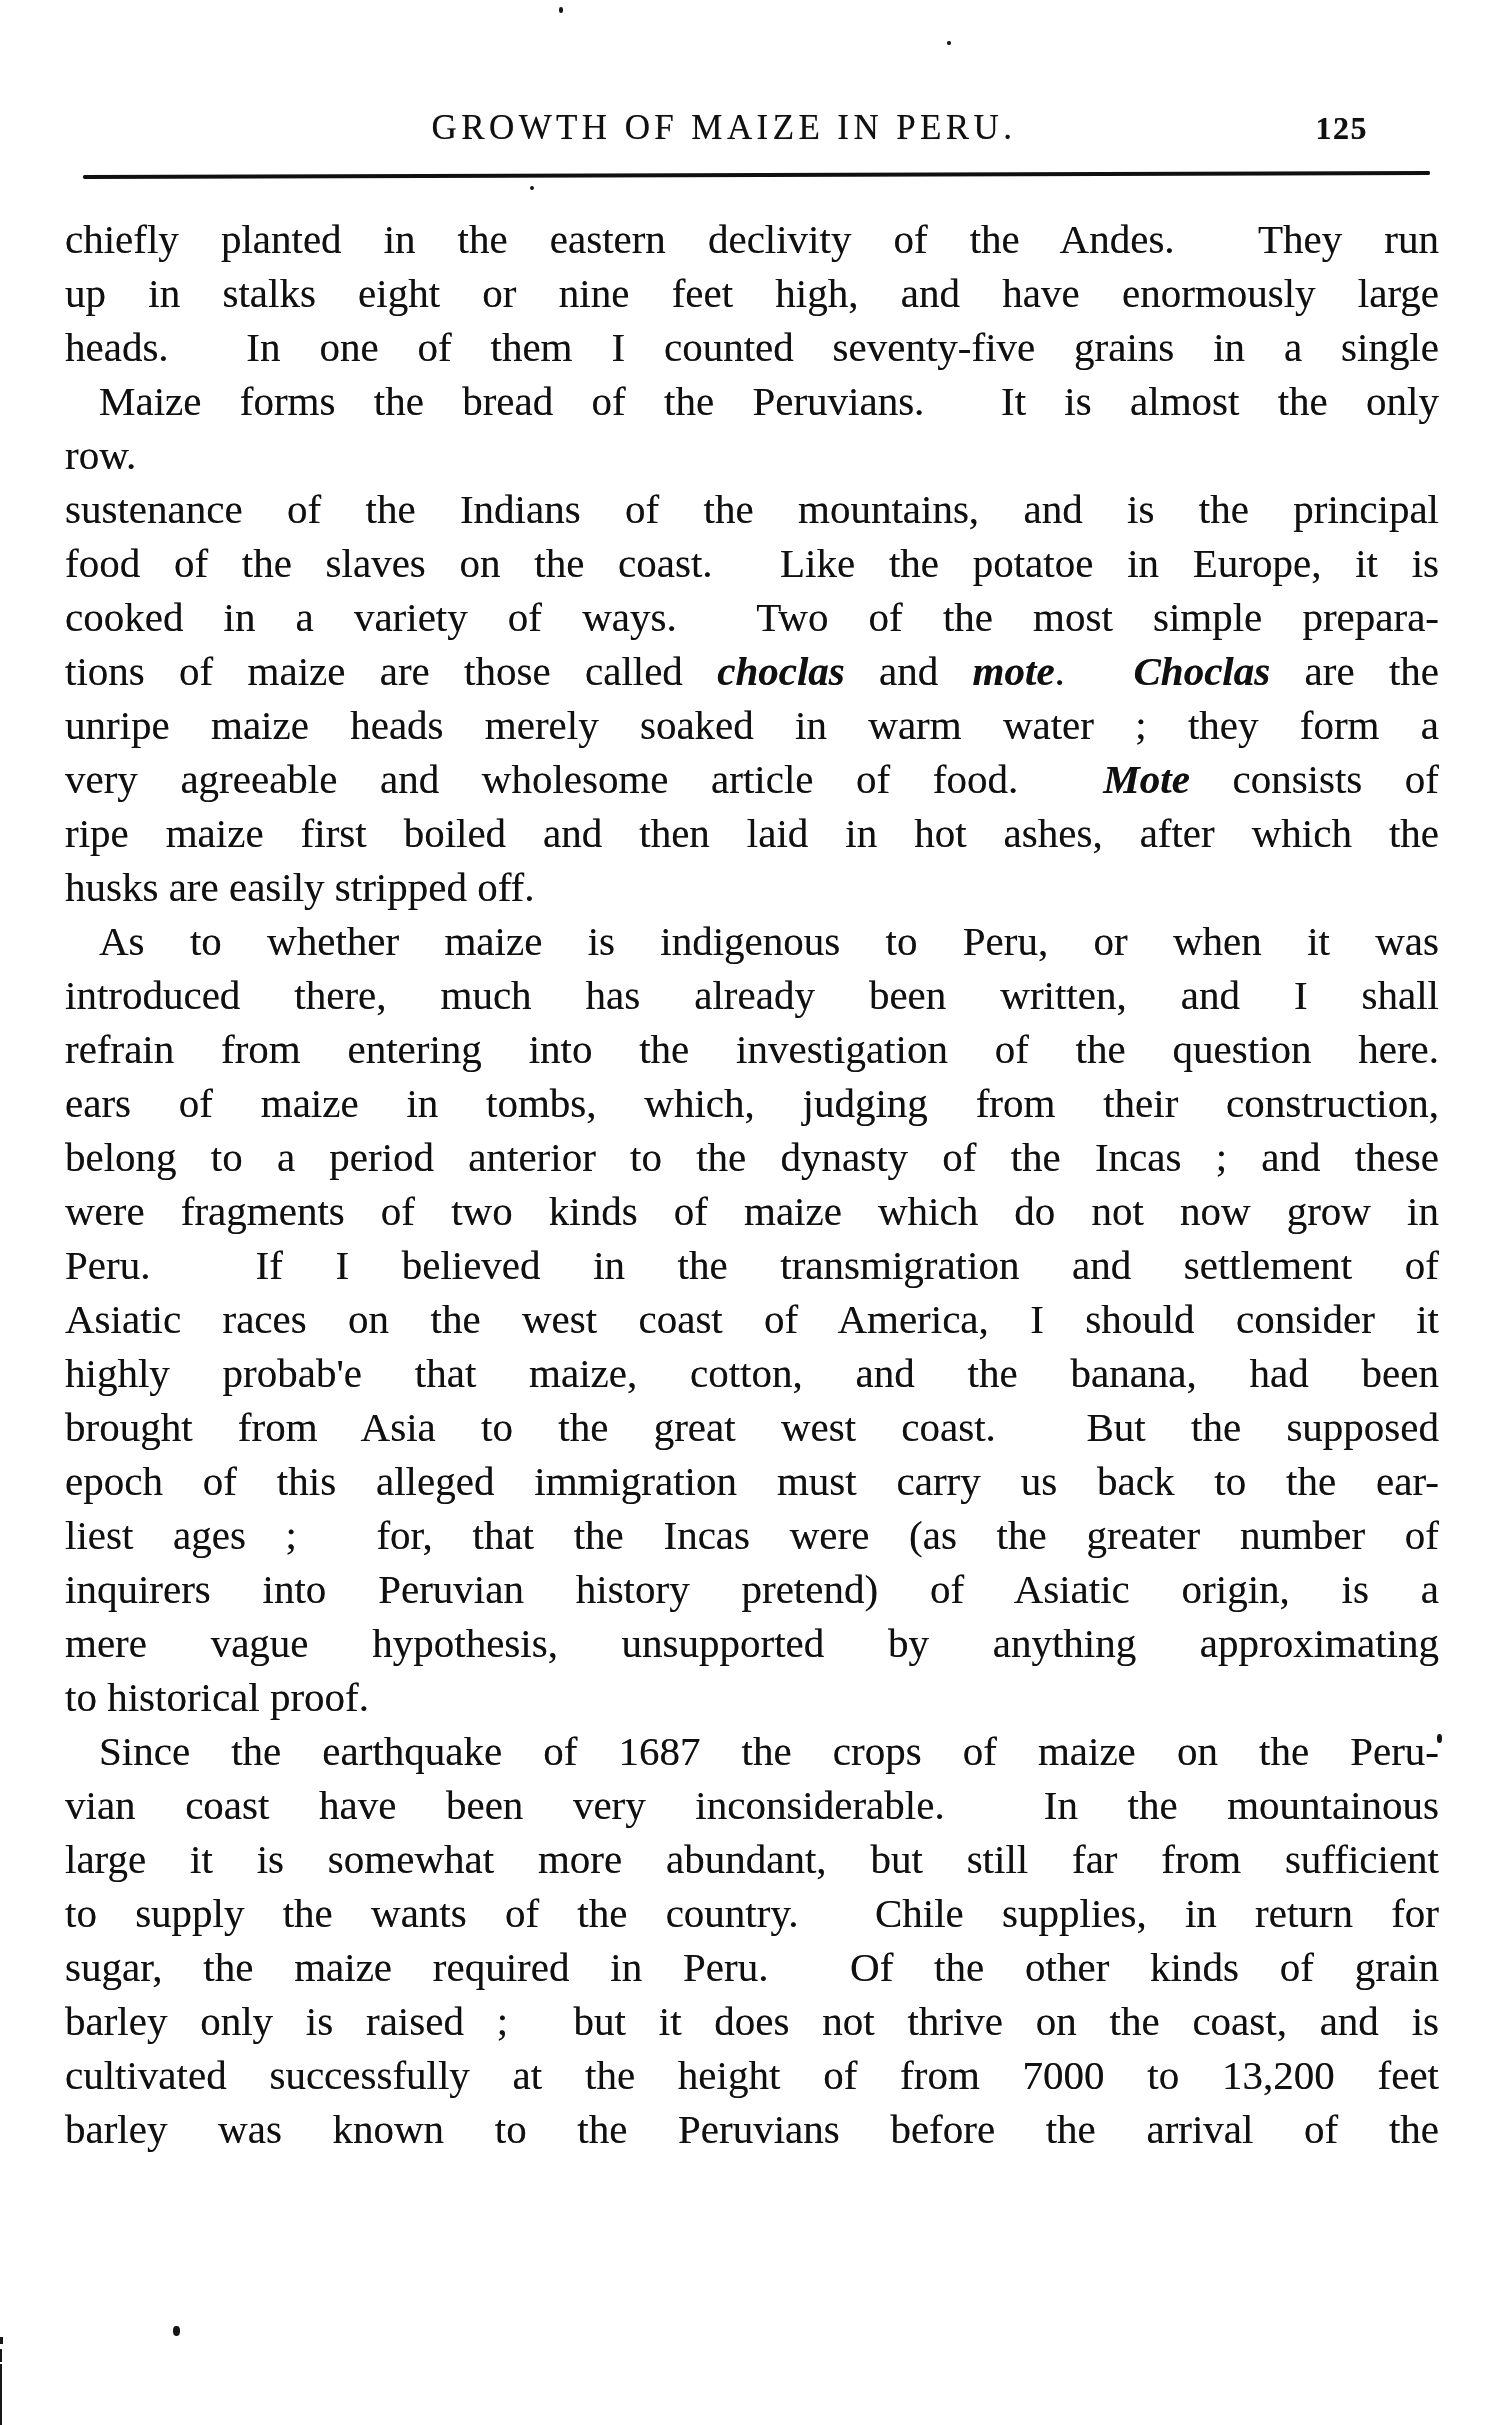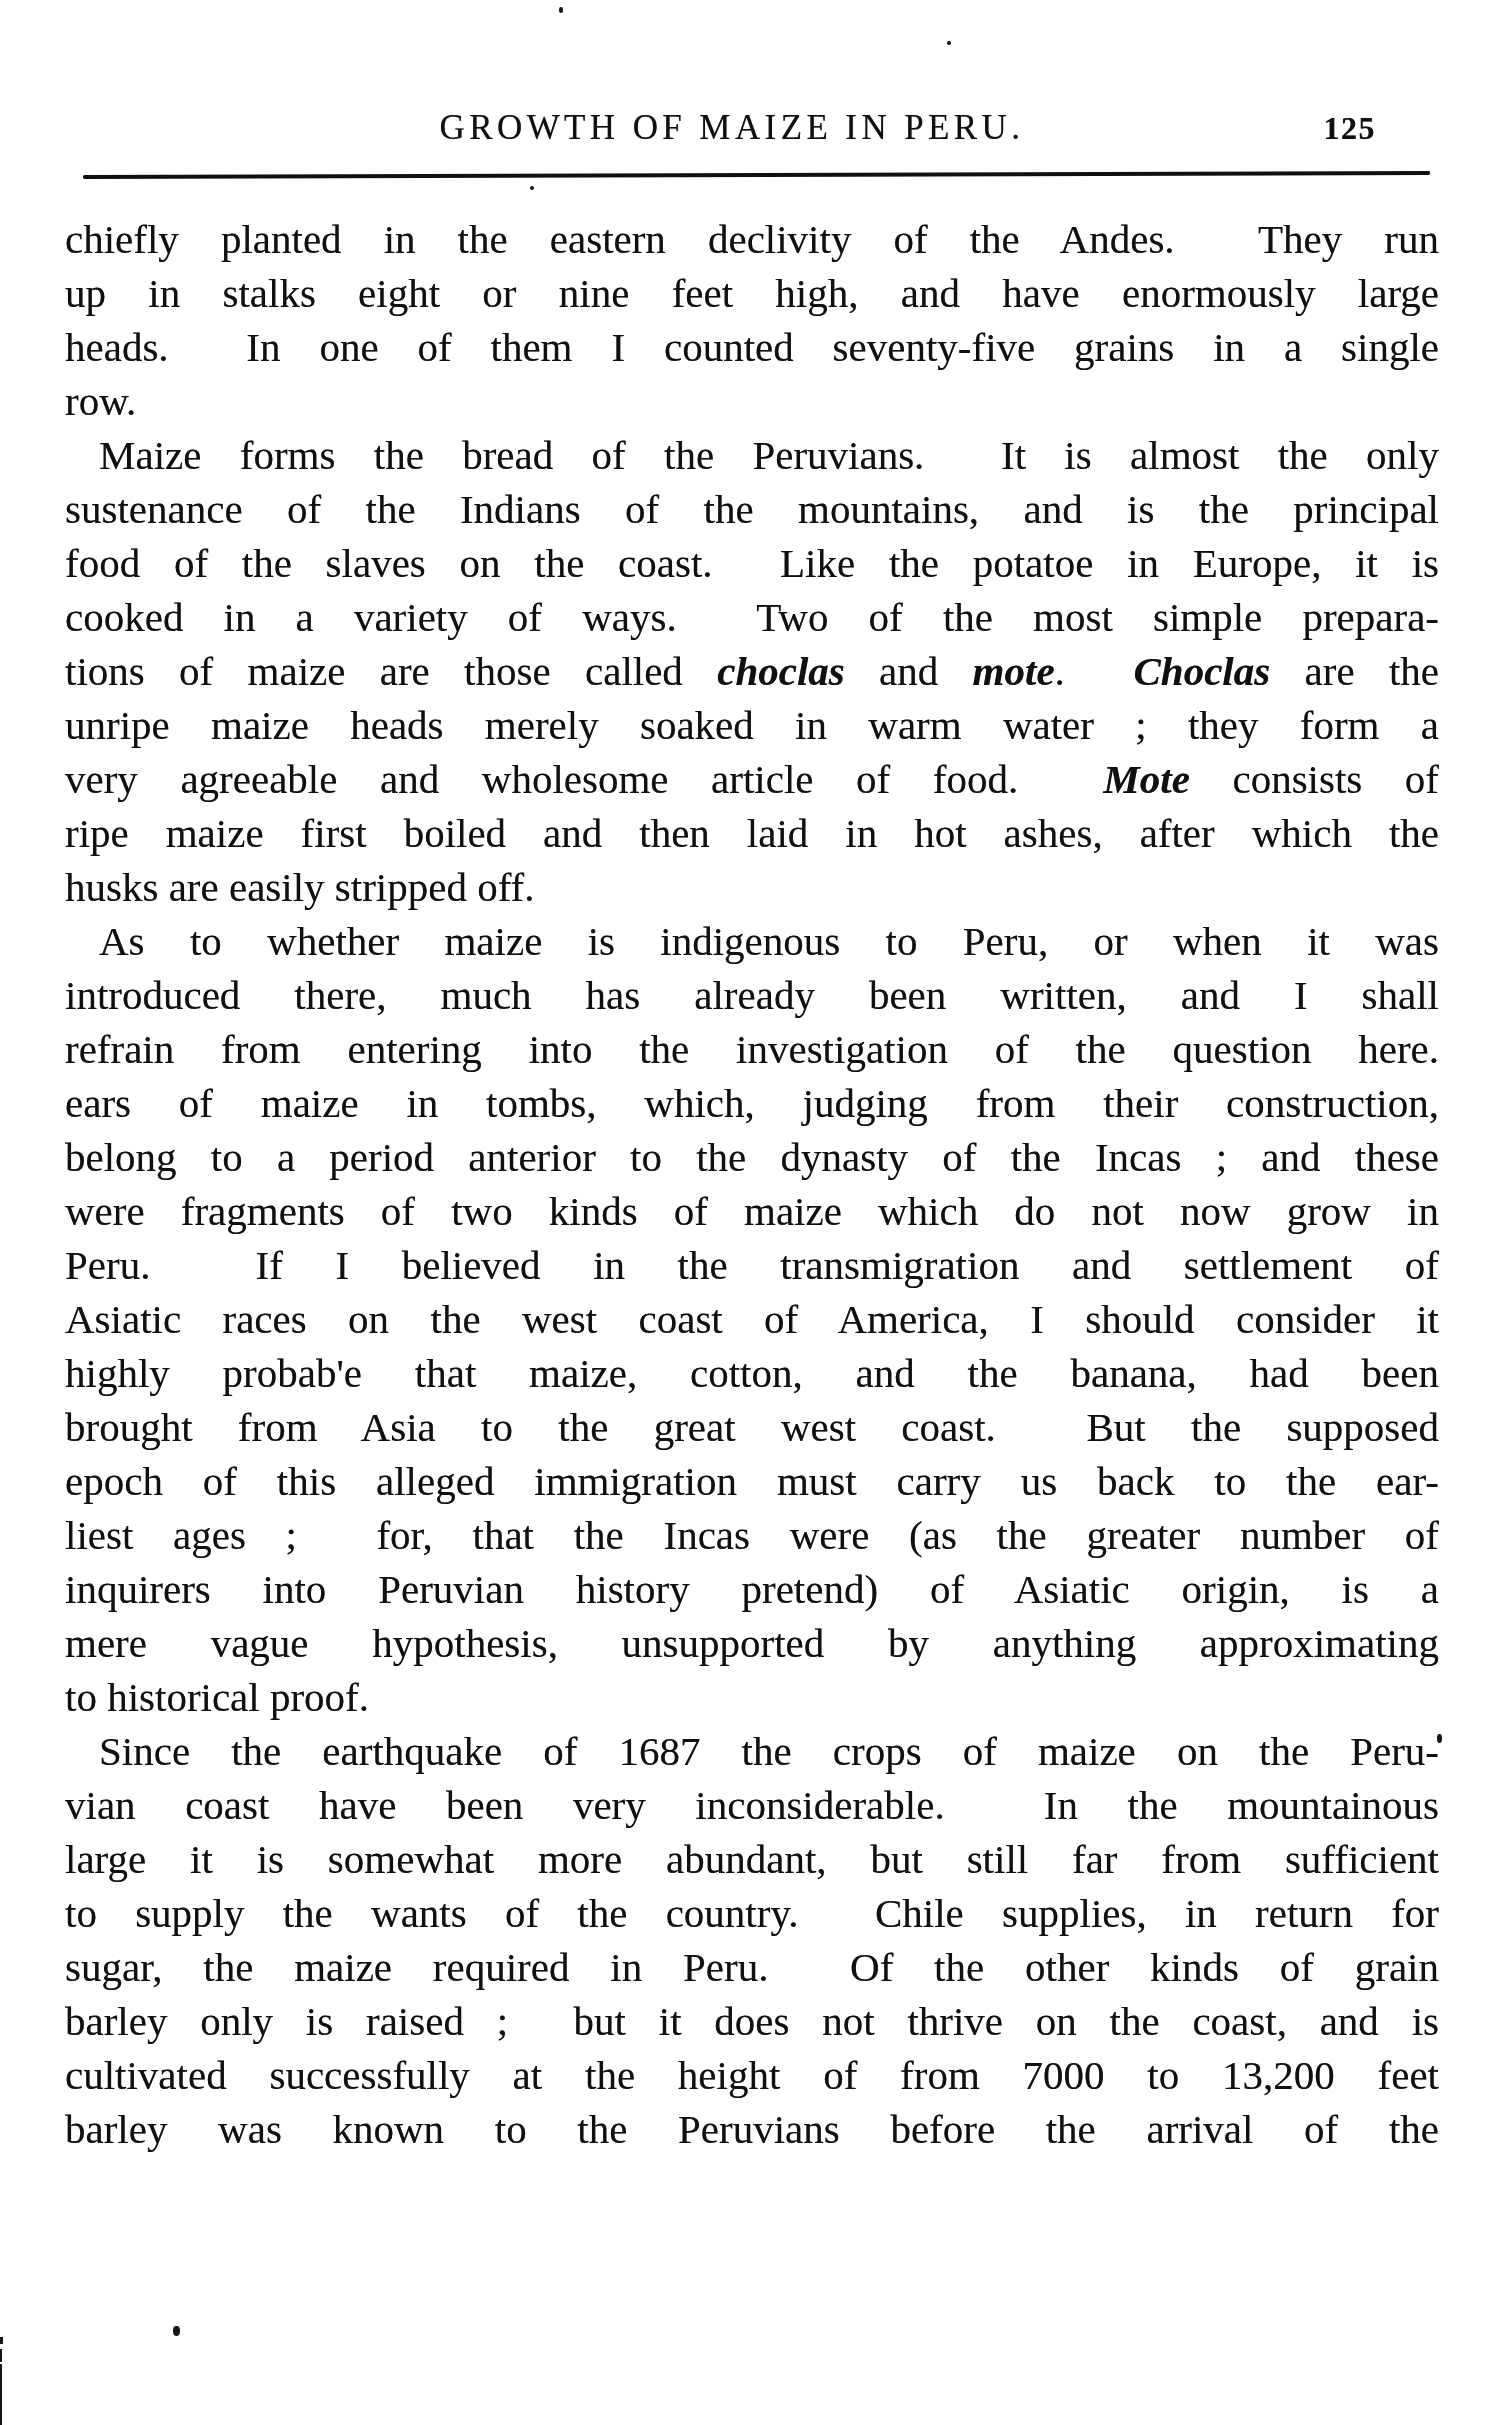--- a/index.html
+++ b/index.html
@@ -2,21 +2,21 @@
 <html style="--ink: #101010; --paper: #ffffff;font-size:11.8px"><head>
 <meta charset="utf-8">
 <style>
   :root { --ink:#101010; --paper:#ffffff; }
   * { margin:0; padding:0; box-sizing:border-box; }
   html,body { width:1505px; height:2426px; background:var(--paper); overflow:hidden; }
   .page {
     position:relative; width:1505px; height:2426px; background:var(--paper);
     font-family:"Liberation Serif","DejaVu Serif",serif; color:var(--ink);
   }
-  .running-head { position:absolute; left:73px; top:108px; width:1374px; height:47px; }
+  .running-head { position:absolute; left:65px; top:108px; width:1374px; height:47px; }
   .head-title {
     text-align:center; font-size:35px; letter-spacing:4.4px; color:var(--ink);
     transform:translateX(-28px); white-space:nowrap;
     text-shadow:0 0 0.7px rgba(0,0,0,.55);
   }
   .head-page-num {
     position:absolute; right:71px; top:1.5px; font-size:32px; font-weight:700;
     letter-spacing:1.5px; text-shadow:0 0 0.7px rgba(0,0,0,.6);text-align:right;
   }
   .head-rule {
@@ -44,22 +44,22 @@
     <div class="head-title">GROWTH OF MAIZE IN PERU.</div>
     <div class="head-page-num">125</div>
   </header>
 
   <div class="head-rule"></div>
 
   <main class="body-text">
       <div class="line"><span>chiefly planted in the eastern declivity of the Andes.&nbsp; They run</span></div>
       <div class="line"><span>up in stalks eight or nine feet high, and have enormously large</span></div>
       <div class="line"><span>heads.&nbsp; In one of them I counted seventy-five grains in a single</span></div>
+      <div class="line indent"><span>Maize forms the bread of the Peruvians.&nbsp; It is almost the only</span></div>
       <div class="line end"><span>row.</span></div>
-      <div class="line indent"><span>Maize forms the bread of the Peruvians.&nbsp; It is almost the only</span></div>
       <div class="line"><span>sustenance of the Indians of the mountains, and is the principal</span></div>
       <div class="line"><span>food of the slaves on the coast.&nbsp; Like the potatoe in Europe, it is</span></div>
       <div class="line"><span>cooked in a variety of ways.&nbsp; Two of the most simple prepara-</span></div>
       <div class="line"><span>tions of maize are those called </span><i>choclas</i><span> and </span><i>mote</i><span>.&nbsp; </span><i>Choclas</i><span> are the</span></div>
       <div class="line"><span>unripe maize heads merely soaked in warm water ; they form a</span></div>
       <div class="line"><span>very agreeable and wholesome article of food.&nbsp; </span><i>Mote</i><span> consists of</span></div>
       <div class="line"><span>ripe maize first boiled and then laid in hot ashes, after which the</span></div>
       <div class="line end"><span>husks are easily stripped off.</span></div>
       <div class="line indent"><span>As to whether maize is indigenous to Peru, or when it was</span></div>
       <div class="line"><span>introduced there, much has already been written, and I shall</span></div>

